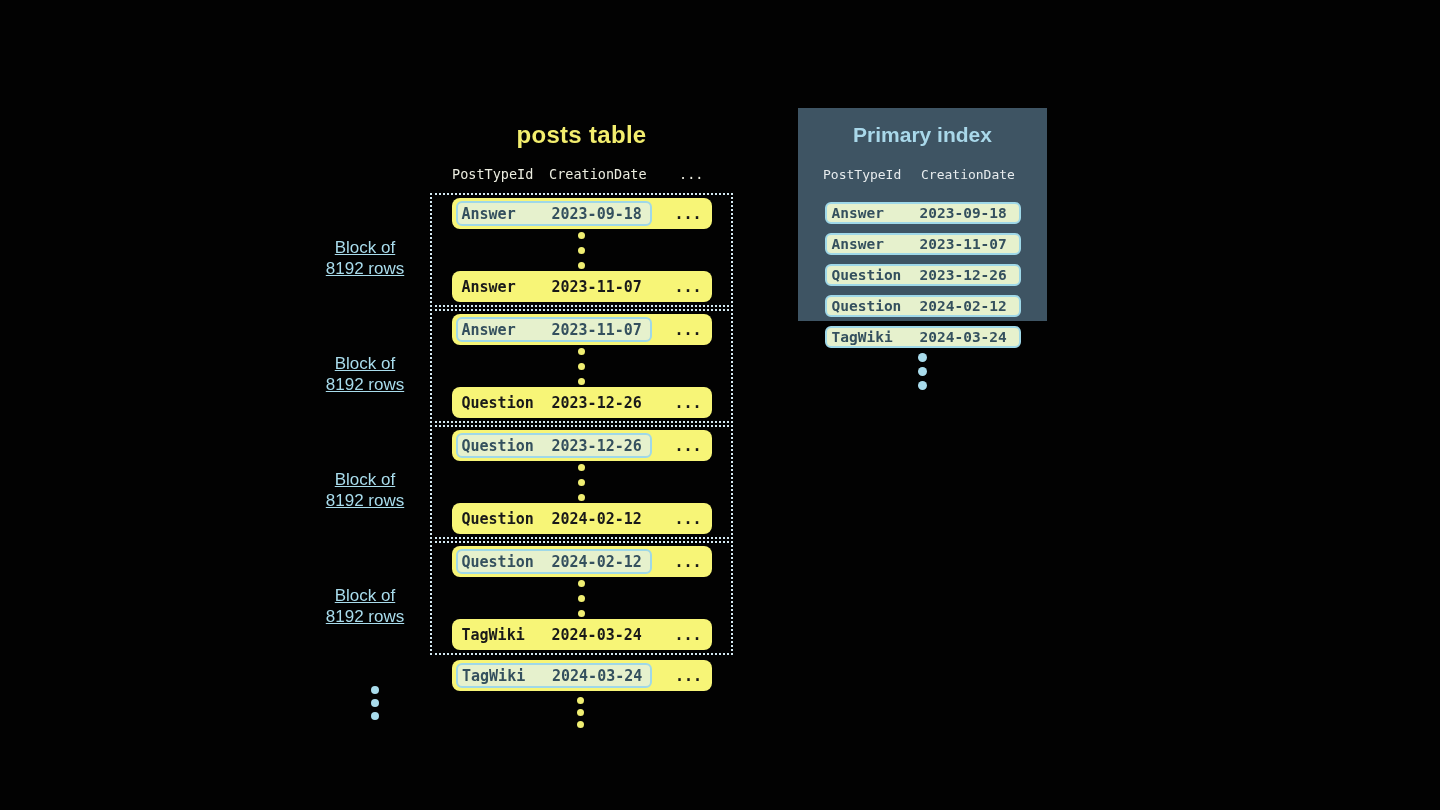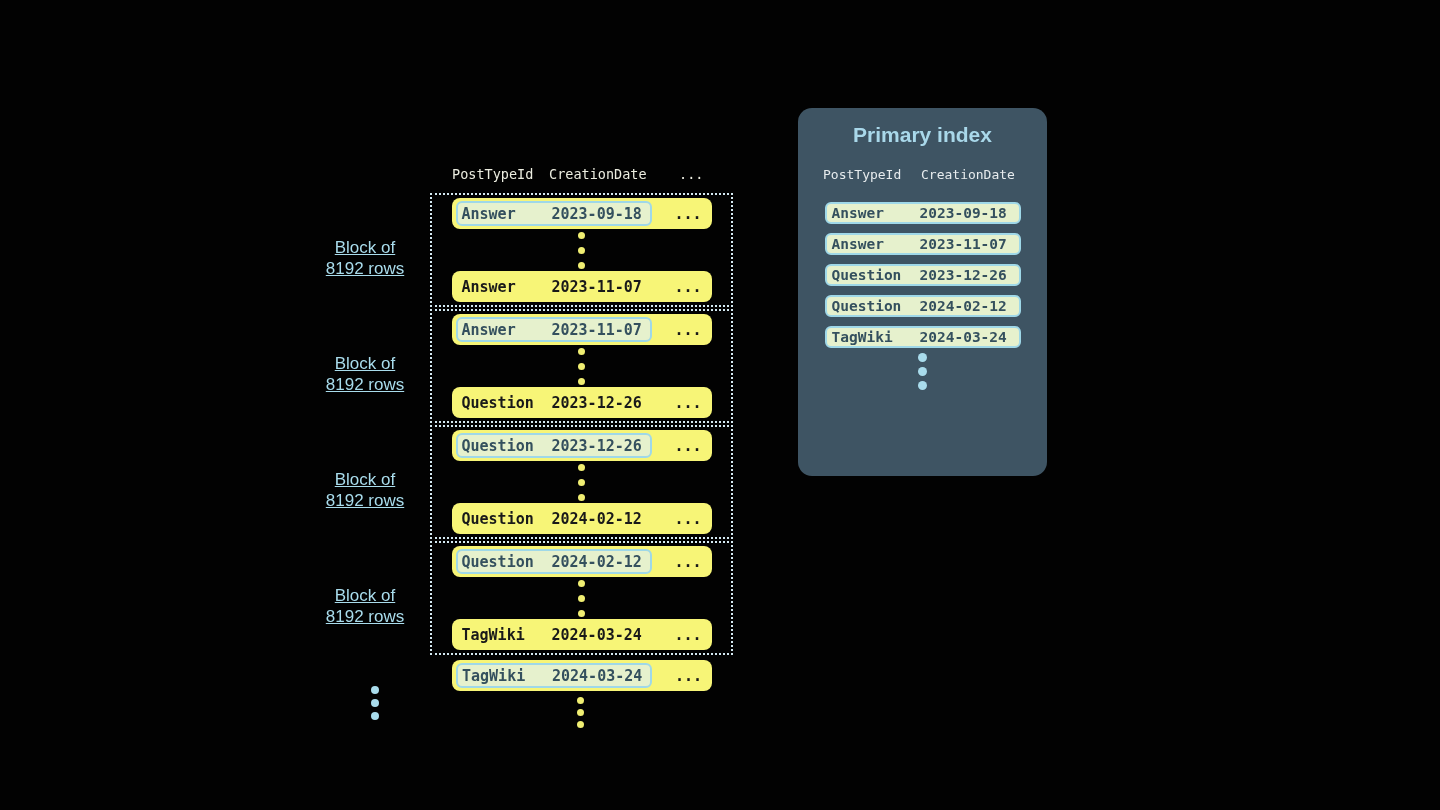--- a/index.html
+++ b/index.html
@@ -38,42 +38,43 @@
 
   .block-label{position:absolute;left:310px;width:110px;text-align:center;
     color:#a9dcec;font-size:17px;line-height:21px;text-decoration:underline;}
   .bl0{top:237px;} .bl1{top:353px;} .bl2{top:469px;} .bl3{top:585px;}
 
   .overflow-row{position:absolute;left:452px;top:660px;}
   .bottom-dots{position:absolute;left:577px;top:697px;}
   .left-dots{position:absolute;left:371px;top:686px;}
 
   
-  .index-panel{position:absolute;left:798px;top:108px;width:249px;height:368px;
-    background:#3e5463;border-radius:14px;}
+  .index-panel{position:absolute;left:798px;top:108px;width:249px;height:213px;
+    background:#3e5463;border-radius:0;}
   .index-title{position:absolute;top:15px;left:0;width:100%;text-align:center;
     color:#a9d8ea;font-size:21px;font-weight:600;}
   .index-header{position:absolute;top:59px;left:0;width:100%;height:18px;
     font-family:"DejaVu Sans Mono",monospace;font-size:13px;color:#e7ecee;}
   .index-header .h1{position:absolute;left:25px;}
   .index-header .h2{position:absolute;left:123px;}
   .index-rows{position:absolute;top:94px;left:0;width:100%;}
   .irow{box-sizing:border-box;width:196px;height:22px;margin:0 auto 9px auto;
     background:#e6f1cd;border:2px solid #9fd8e8;border-radius:6px;
     display:flex;align-items:center;padding-left:5px;
     font-family:"DejaVu Sans Mono",monospace;font-weight:bold;font-size:14.5px;color:#34505e;}
   .irow .t{width:88px;flex:none;}
   .index-dots{position:absolute;top:245px;left:0;width:100%;display:flex;justify-content:center;}
   .index-dots .vdots i{width:9px;height:9px;}
 </style>
 </head>
 <body>
 
 <div class="stage">
 
+  <div class="posts-title">posts table</div>
 
   <div class="posts-header">
     <span class="h1">PostTypeId</span>
     <span class="h2">CreationDate</span>
     <span class="h3">...</span>
   </div>
 
   <div class="blocks">
 
     <div class="block">

